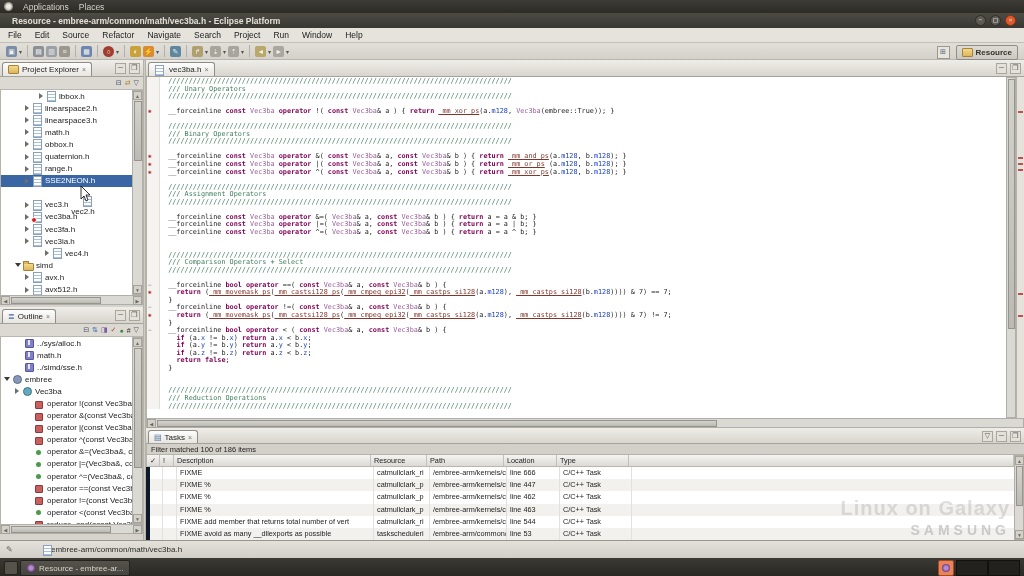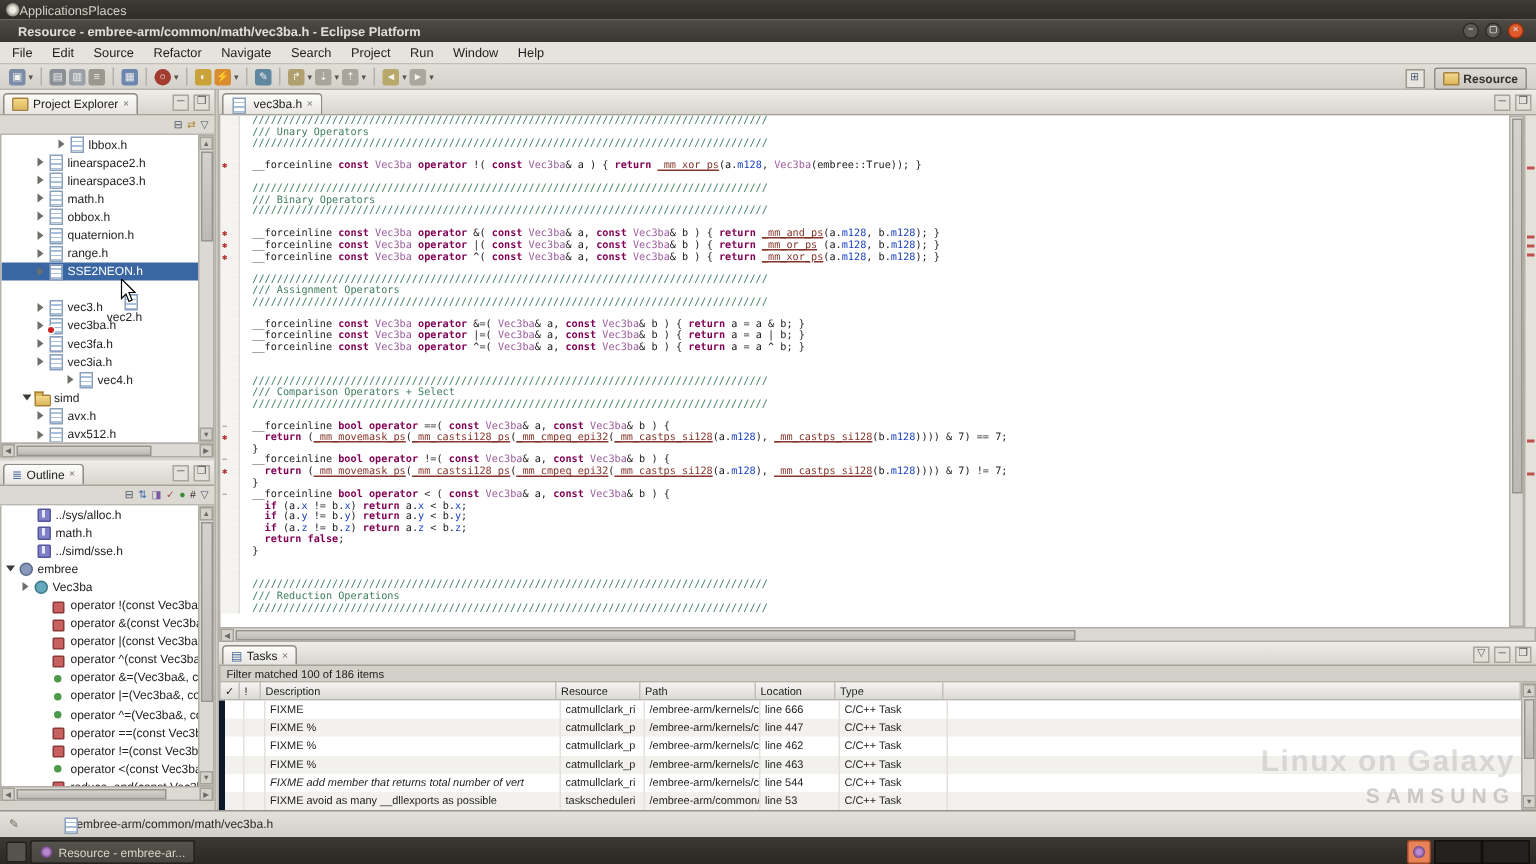--- a/index.html
+++ b/index.html
@@ -1,21 +1,21 @@
 <!DOCTYPE html>
 <html><head>
 <meta charset="utf-8">
 <style>
   html,body{margin:0;padding:0}
   body{width:1024px;height:576px;position:relative;overflow:hidden;
        font-family:"Liberation Sans",sans-serif;background:#d6d3cc;color:#222;}
   .abs{position:absolute}
   
   #gnome-panel{left:0;top:0;width:1024px;height:13px;background:linear-gradient(#3d3c36,#2c2b26);
-    color:#d6d2c8;font-size:8.5px;display:flex;align-items:center;padding-left:4px;box-sizing:border-box}
+    color:#d6d2c8;font-size:8.5px;display:flex;align-items:center;gap:10px;padding-left:4px;box-sizing:border-box}
   #gnome-logo{width:9px;height:9px;border-radius:50%;background:radial-gradient(#efece4 30%,#8a867c 70%);flex:none}
   
   #titlebar{left:0;top:13px;width:1024px;height:15px;background:linear-gradient(#4d4b44,#383732);
     color:#e3dfd6;font-size:8.5px;font-weight:bold;display:flex;align-items:center;padding-left:12px;box-sizing:border-box}
   .winbtn{width:9px;height:9px;border-radius:50%;margin-left:4px;font-size:6px;line-height:9px;text-align:center;color:#ccc}
   #win-min,#win-max{background:#5c5a52;border:1px solid #2e2d29}
   #win-close{background:#e0592a;border:1px solid #8a3214}
   #winbtns{position:absolute;right:8px;top:2px;display:flex}
   
   #menubar{left:0;top:28px;width:1024px;height:15px;background:#e6e3dc;border-bottom:1px solid #c2bfb8;
@@ -539,21 +539,21 @@
       <span class="tcell" style="width: 197px;">FIXME %</span>
       <span class="tcell" style="width: 56px;">catmullclark_p</span>
       <span class="tcell" style="width: 77px;">/embree-arm/kernels/common</span>
       <span class="tcell" style="width: 53px;">line 463</span>
       <span class="tcell" style="width: 72px;">C/C++ Task</span>
       <span class="tcell" style="flex: 1 1 0%; border-right: none;"></span>
     </div>
     <div class="task-row">
       <span class="tcell" style="width: 13px;"></span>
       <span class="tcell" style="width: 14px;"></span>
-      <span class="tcell" style="width: 197px; font-style: italic;">FIXME add member that returns total number of vert</span>
+      <span class="tcell" style="width: 197px;">FIXME add member that returns total number of vert</span>
       <span class="tcell" style="width: 56px;">catmullclark_ri</span>
       <span class="tcell" style="width: 77px;">/embree-arm/kernels/common</span>
       <span class="tcell" style="width: 53px;">line 544</span>
       <span class="tcell" style="width: 72px;">C/C++ Task</span>
       <span class="tcell" style="flex: 1 1 0%; border-right: none;"></span>
     </div>
     <div class="task-row alt">
       <span class="tcell" style="width: 13px;"></span>
       <span class="tcell" style="width: 14px;"></span>
       <span class="tcell" style="width: 197px;">FIXME avoid as many __dllexports as possible</span>

